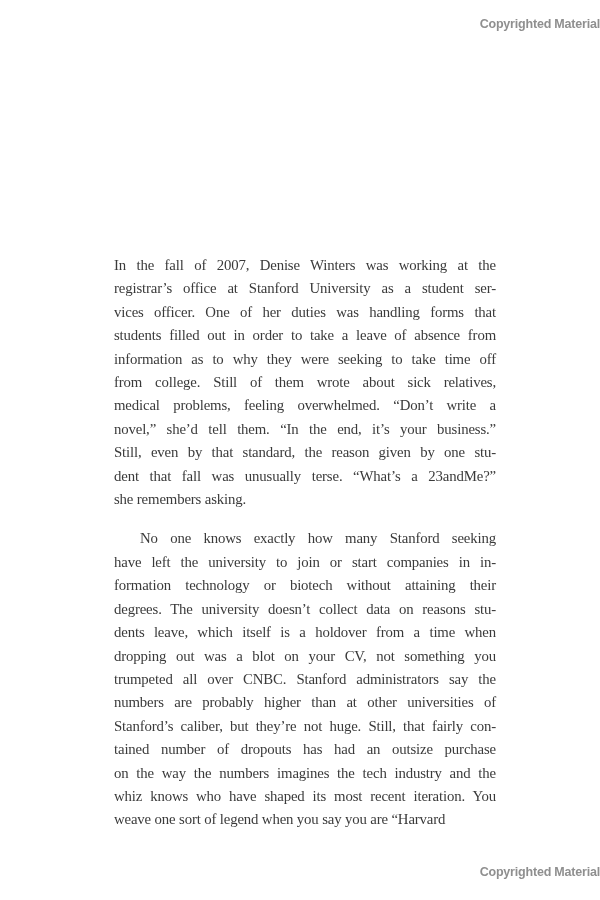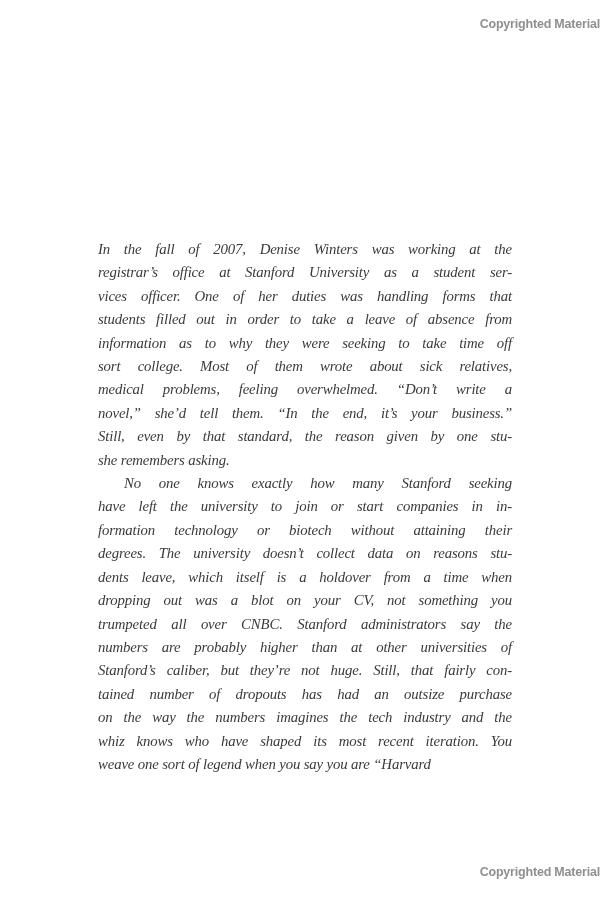--- a/index.html
+++ b/index.html
@@ -31,21 +31,21 @@
   .text-block {
     position: absolute;
     left: 98px;
     top: 238px;
     width: 414px;
     color: #3a3a3a;
     font-size: 14.8px;
     line-height: 23.4px;
     letter-spacing: -0.15px;
   }
-  .paragraph { margin: 0; padding: 0; font-style: italic; }
+  .paragraph { margin: 16px; padding: 0; }
   .line {
     text-align: justify;
     text-align-last: justify;
     white-space: normal;
   }
   .line.last {
     text-align-last: left;
   }
   .paragraph.indented .line:first-child {
     text-indent: 26px;
@@ -57,24 +57,25 @@
 <div class="page">
   <div class="notice notice-top">Copyrighted Material</div>
 
   <div class="text-block">
     <div class="paragraph">
         <div class="line">In the fall of 2007, Denise Winters was working at the</div>
         <div class="line">registrar’s office at Stanford University as a student ser-</div>
         <div class="line">vices officer. One of her duties was handling forms that</div>
         <div class="line">students filled out in order to take a leave of absence from</div>
         <div class="line">information as to why they were seeking to take time off</div>
-        <div class="line">sort college. Most of them wrote about sick relatives,</div>
+        <div class="line">from college. Still of them wrote about sick relatives,</div>
         <div class="line">medical problems, feeling overwhelmed. “Don’t write a</div>
         <div class="line">novel,” she’d tell them. “In the end, it’s your business.”</div>
         <div class="line">Still, even by that standard, the reason given by one stu-</div>
+        <div class="line">dent that fall was unusually terse. “What’s a 23andMe?”</div>
         <div class="line last">she remembers asking.</div>
       </div>
     <div class="paragraph indented">
         <div class="line">No one knows exactly how many Stanford seeking</div>
         <div class="line">have left the university to join or start companies in in-</div>
         <div class="line">formation technology or biotech without attaining their</div>
         <div class="line">degrees. The university doesn’t collect data on reasons stu-</div>
         <div class="line">dents leave, which itself is a holdover from a time when</div>
         <div class="line">dropping out was a blot on your CV, not something you</div>
         <div class="line">trumpeted all over CNBC. Stanford administrators say the</div>

